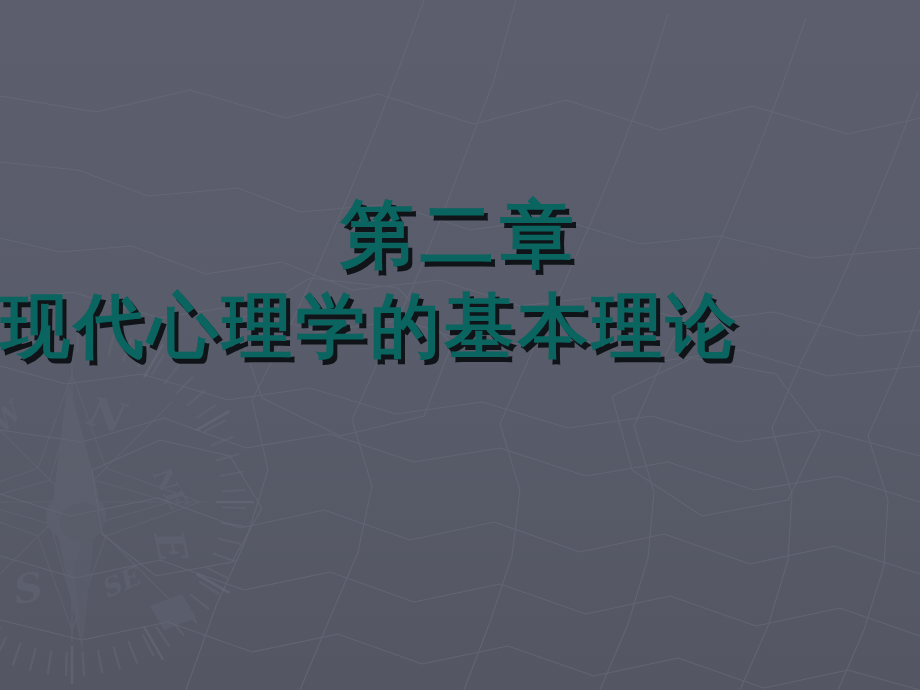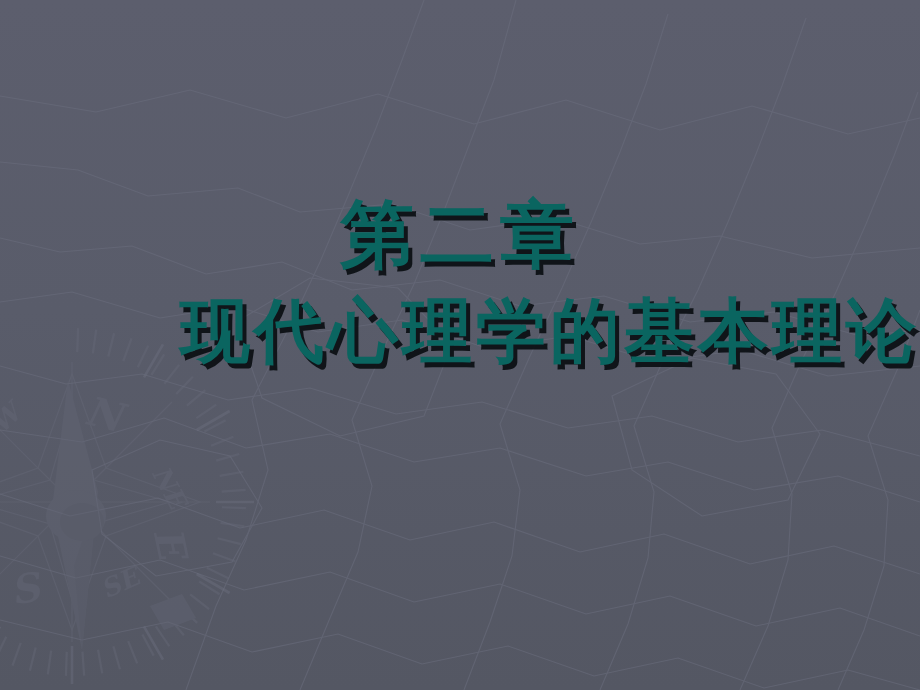--- a/index.html
+++ b/index.html
@@ -77,23 +77,23 @@
     line-height: 84px;
     letter-spacing: 6px;
     white-space: nowrap;
     text-shadow: 4px 5px 0 rgba(6, 10, 14, 0.88);
   }
   #chapter-subtitle {
     position: absolute;
     left: 0;
     top: 292px;
     width: 920px;
-    text-align: right;
+    text-align: left;
     color: #0a6560;
-    font-family: Liberation Serif, serif;
+    font-family: Liberation Mono, monospace;
     font-weight: bold;
     font-size: 70px;
     line-height: 80px;
     letter-spacing: 4px;
     white-space: nowrap;
     text-shadow: 4px 5px 0 rgba(6, 10, 14, 0.88);
   }
 </style>
 </head>
 <body>

